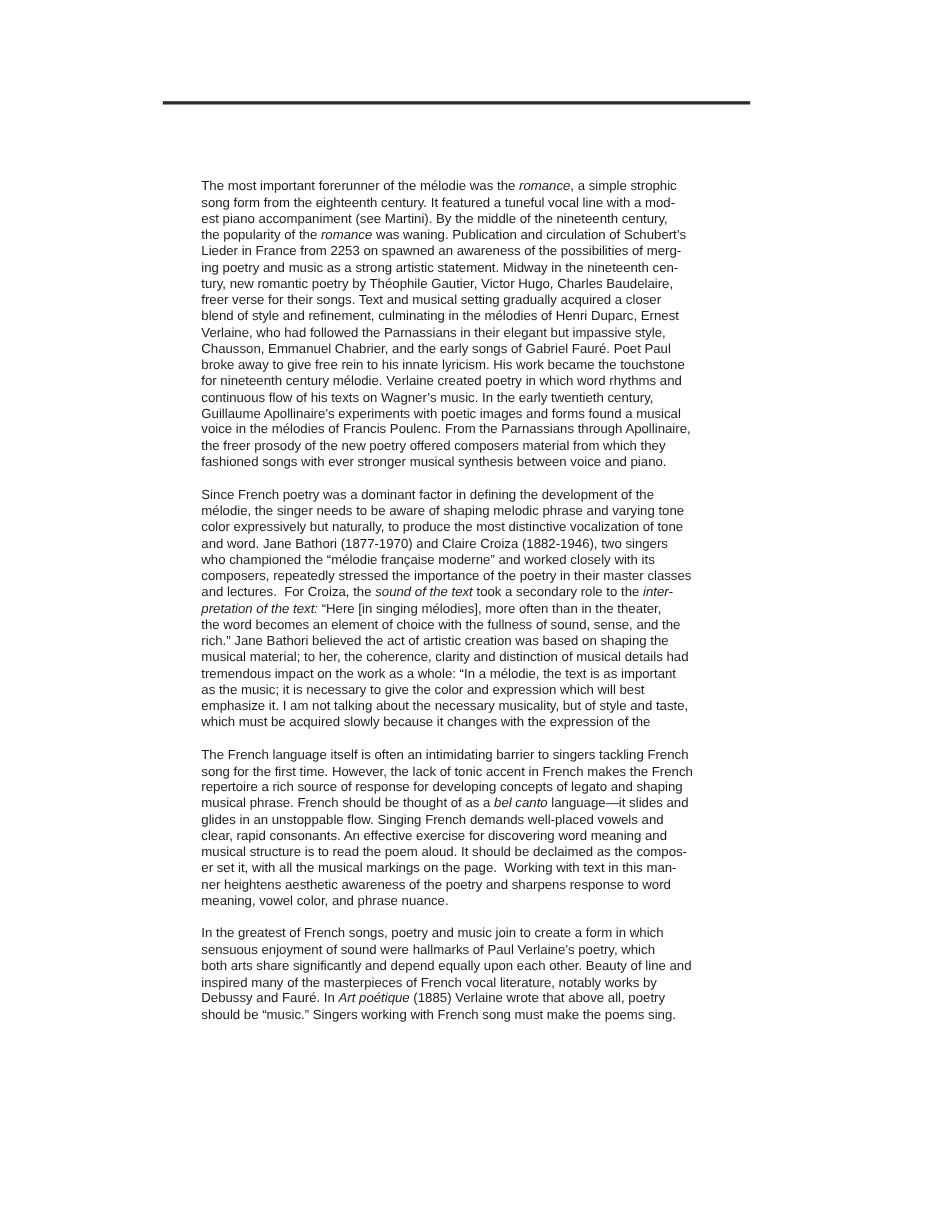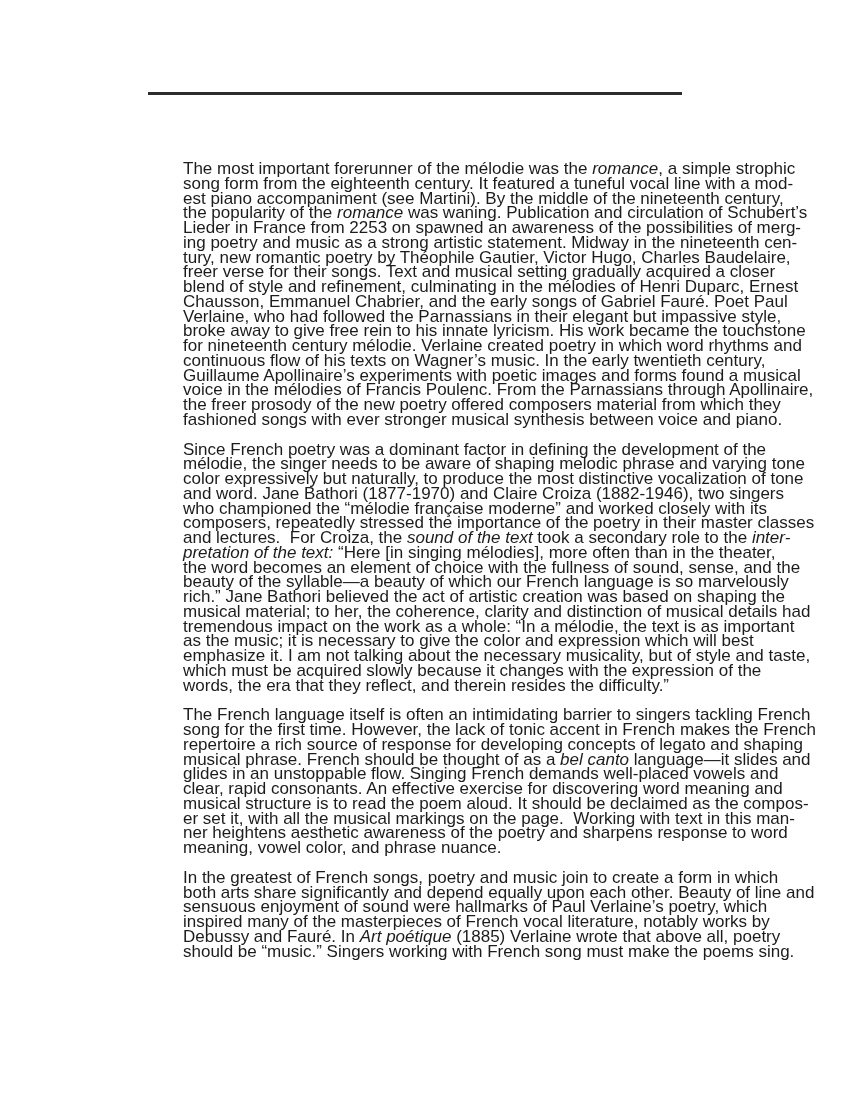--- a/index.html
+++ b/index.html
@@ -22,21 +22,21 @@
     width: 534px;
     height: 2.5px;
     background: #2d2d2d;
   }
   .text-block {
     position: absolute;
     left: 183px;
     top: 162px;
     width: 490px;
     color: #1c1c1c;
-    font-size: 17px;
+    font-size: 12px;
     line-height: 14.75px;
     letter-spacing: 0px;
   }
   .paragraph {
     margin: 0 0 15px 0;
   }
   .line {
     white-space: pre;
   }
   .line em {
@@ -52,63 +52,61 @@
       <div class="paragraph">
         <div class="line"><span>The most important forerunner of the mélodie was the </span><em>romance</em><span>, a simple strophic</span></div>
         <div class="line"><span>song form from the eighteenth century. It featured a tuneful vocal line with a mod-</span></div>
         <div class="line"><span>est piano accompaniment (see Martini). By the middle of the nineteenth century,</span></div>
         <div class="line"><span>the popularity of the </span><em>romance</em><span> was waning. Publication and circulation of Schubert’s</span></div>
         <div class="line"><span>Lieder in France from 2253 on spawned an awareness of the possibilities of merg-</span></div>
         <div class="line"><span>ing poetry and music as a strong artistic statement. Midway in the nineteenth cen-</span></div>
         <div class="line"><span>tury, new romantic poetry by Théophile Gautier, Victor Hugo, Charles Baudelaire,</span></div>
         <div class="line"><span>freer verse for their songs. Text and musical setting gradually acquired a closer</span></div>
         <div class="line"><span>blend of style and refinement, culminating in the mélodies of Henri Duparc, Ernest</span></div>
+        <div class="line"><span>Verlaine, who had followed the Parnassians in their elegant but impassive style,</span></div>
         <div class="line"><span>Chausson, Emmanuel Chabrier, and the early songs of Gabriel Fauré. Poet Paul</span></div>
-        <div class="line"><span>Verlaine, who had followed the Parnassians in their elegant but impassive style,</span></div>
         <div class="line"><span>broke away to give free rein to his innate lyricism. His work became the touchstone</span></div>
         <div class="line"><span>for nineteenth century mélodie. Verlaine created poetry in which word rhythms and</span></div>
         <div class="line"><span>continuous flow of his texts on Wagner’s music. In the early twentieth century,</span></div>
         <div class="line"><span>Guillaume Apollinaire’s experiments with poetic images and forms found a musical</span></div>
         <div class="line"><span>voice in the mélodies of Francis Poulenc. From the Parnassians through Apollinaire,</span></div>
         <div class="line"><span>the freer prosody of the new poetry offered composers material from which they</span></div>
         <div class="line"><span>fashioned songs with ever stronger musical synthesis between voice and piano.</span></div>
       </div>
       <div class="paragraph">
         <div class="line"><span>Since French poetry was a dominant factor in defining the development of the</span></div>
         <div class="line"><span>mélodie, the singer needs to be aware of shaping melodic phrase and varying tone</span></div>
         <div class="line"><span>color expressively but naturally, to produce the most distinctive vocalization of tone</span></div>
         <div class="line"><span>and word. Jane Bathori (1877-1970) and Claire Croiza (1882-1946), two singers</span></div>
         <div class="line"><span>who championed the “mélodie française moderne” and worked closely with its</span></div>
         <div class="line"><span>composers, repeatedly stressed the importance of the poetry in their master classes</span></div>
         <div class="line"><span>and lectures.  For Croiza, the </span><em>sound of the text</em><span> took a secondary role to the </span><em>inter-</em></div>
         <div class="line"><em>pretation of the text:</em><span> “Here [in singing mélodies], more often than in the theater,</span></div>
         <div class="line"><span>the word becomes an element of choice with the fullness of sound, sense, and the</span></div>
-        <div class="line"><span>beauty of the syllable—a beauty of which our French language is so marvelously</span></div>
         <div class="line"><span>rich.” Jane Bathori believed the act of artistic creation was based on shaping the</span></div>
         <div class="line"><span>musical material; to her, the coherence, clarity and distinction of musical details had</span></div>
         <div class="line"><span>tremendous impact on the work as a whole: “In a mélodie, the text is as important</span></div>
         <div class="line"><span>as the music; it is necessary to give the color and expression which will best</span></div>
         <div class="line"><span>emphasize it. I am not talking about the necessary musicality, but of style and taste,</span></div>
         <div class="line"><span>which must be acquired slowly because it changes with the expression of the</span></div>
-        <div class="line"><span>words, the era that they reflect, and therein resides the difficulty.”</span></div>
       </div>
       <div class="paragraph">
         <div class="line"><span>The French language itself is often an intimidating barrier to singers tackling French</span></div>
         <div class="line"><span>song for the first time. However, the lack of tonic accent in French makes the French</span></div>
         <div class="line"><span>repertoire a rich source of response for developing concepts of legato and shaping</span></div>
         <div class="line"><span>musical phrase. French should be thought of as a </span><em>bel canto</em><span> language—it slides and</span></div>
         <div class="line"><span>glides in an unstoppable flow. Singing French demands well-placed vowels and</span></div>
         <div class="line"><span>clear, rapid consonants. An effective exercise for discovering word meaning and</span></div>
         <div class="line"><span>musical structure is to read the poem aloud. It should be declaimed as the compos-</span></div>
         <div class="line"><span>er set it, with all the musical markings on the page.  Working with text in this man-</span></div>
         <div class="line"><span>ner heightens aesthetic awareness of the poetry and sharpens response to word</span></div>
         <div class="line"><span>meaning, vowel color, and phrase nuance.</span></div>
       </div>
       <div class="paragraph">
         <div class="line"><span>In the greatest of French songs, poetry and music join to create a form in which</span></div>
+        <div class="line"><span>sensuous enjoyment of sound were hallmarks of Paul Verlaine’s poetry, which</span></div>
         <div class="line"><span>both arts share significantly and depend equally upon each other. Beauty of line and</span></div>
-        <div class="line"><span>sensuous enjoyment of sound were hallmarks of Paul Verlaine’s poetry, which</span></div>
         <div class="line"><span>inspired many of the masterpieces of French vocal literature, notably works by</span></div>
         <div class="line"><span>Debussy and Fauré. In </span><em>Art poétique</em><span> (1885) Verlaine wrote that above all, poetry</span></div>
         <div class="line"><span>should be “music.” Singers working with French song must make the poems sing.</span></div>
       </div>
     </div>
 </div>
 
 </body></html>

